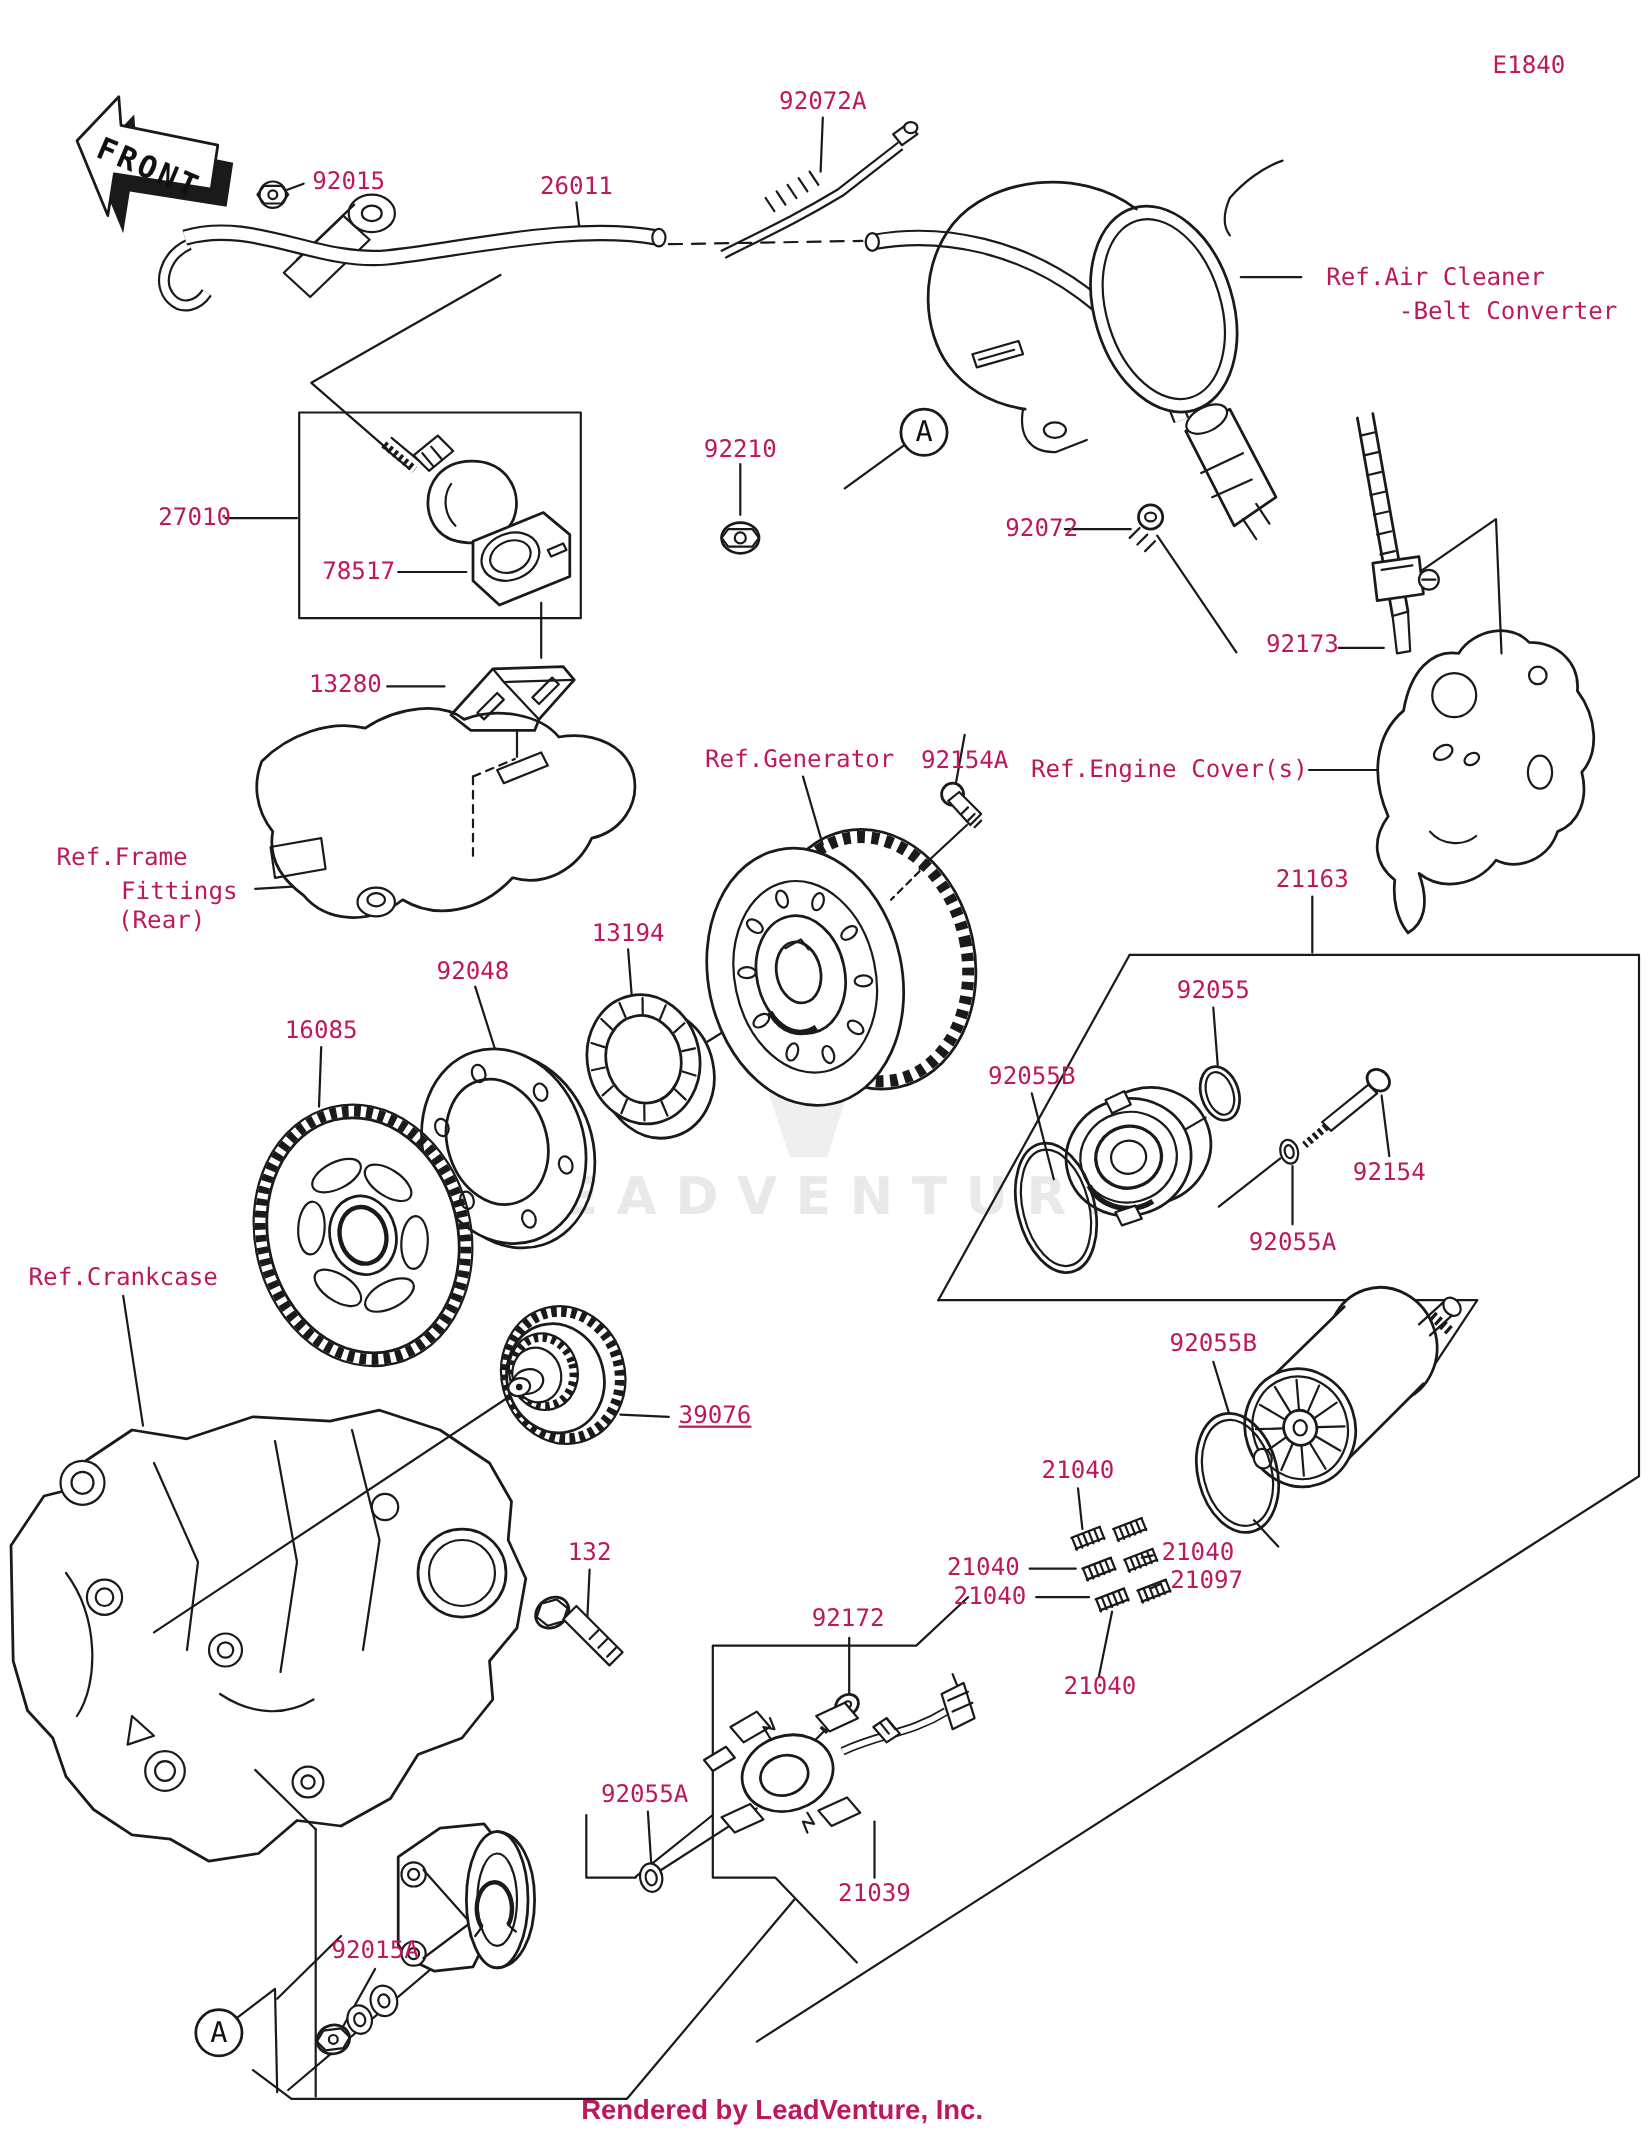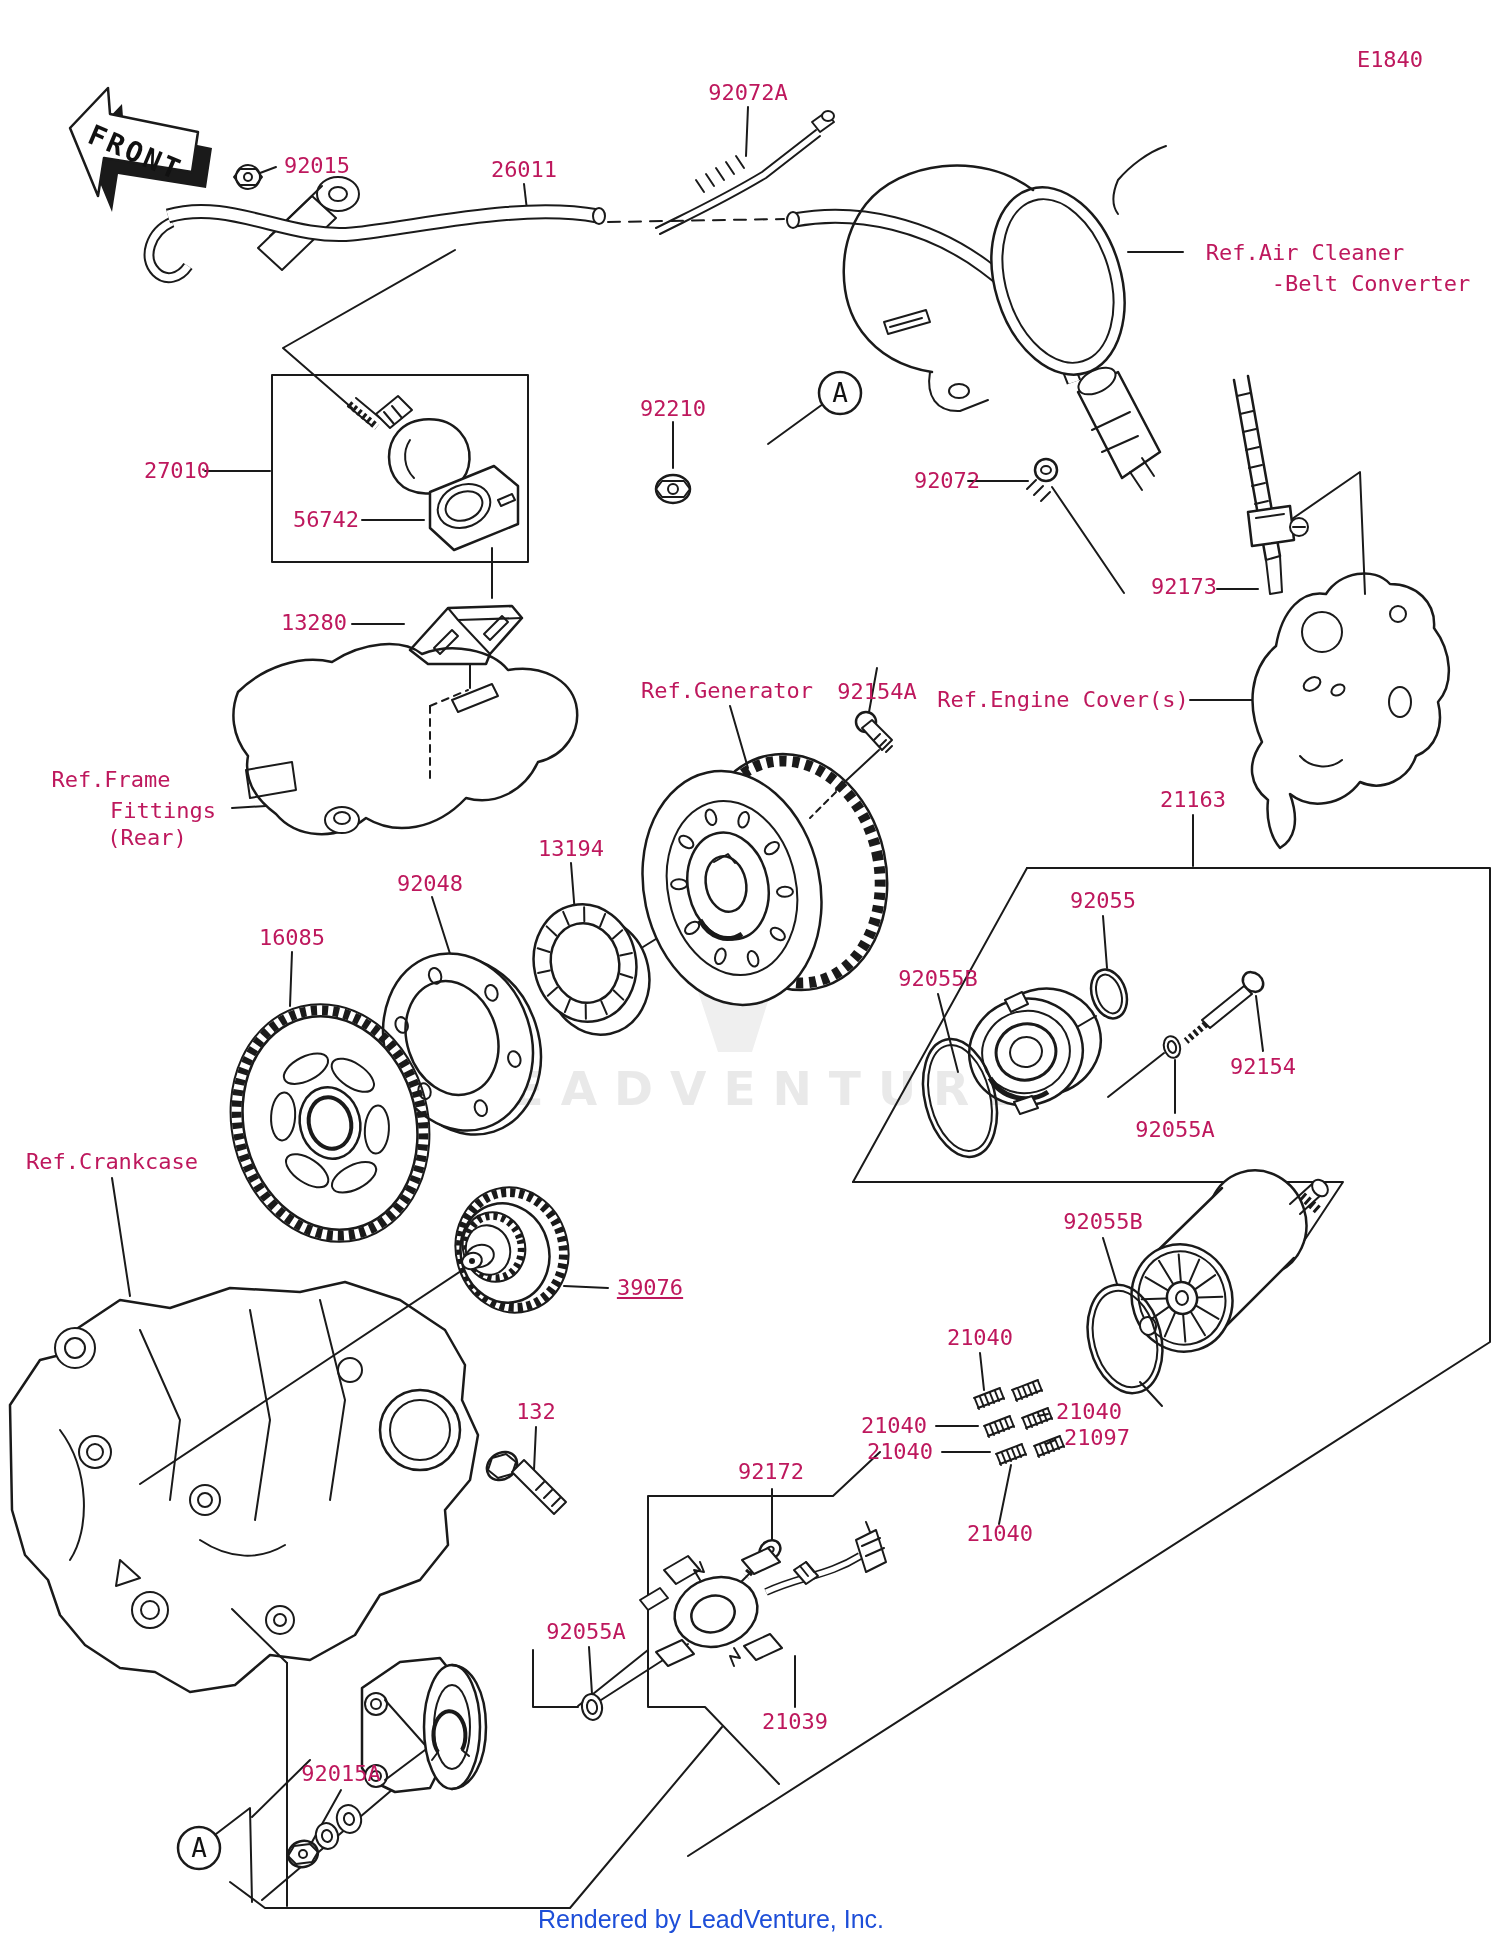--- a/index.html
+++ b/index.html
@@ -12,21 +12,21 @@
   svg.art *{vector-effect:none;}
   .ln{stroke:#1a1a1a;stroke-width:2;fill:none;stroke-linecap:round;stroke-linejoin:round;}
   .ln25{stroke:#1a1a1a;stroke-width:2.5;fill:none;stroke-linecap:round;stroke-linejoin:round;}
   .wf{fill:#ffffff;}
   .bf{fill:#1a1a1a;stroke:none;}
   .nf{fill:none;}
   #labels{position:absolute;left:0;top:0;width:100%;height:100%;z-index:2;pointer-events:none;}
   .plabel{position:absolute;transform:translate(-50%,-50%);font-size:22px;color:#be185d;
           white-space:pre;line-height:1;}
   .credit{position:absolute;left:711px;top:1919px;transform:translate(-50%,-50%);
-          font-family:"Liberation Sans",sans-serif;font-size:25px;color:#1d4ed8;z-index:2;white-space:nowrap;}
+          font-family:"Liberation Sans",sans-serif;font-size:25px;color:#be185d;z-index:2;white-space:nowrap;font-weight:bold;}
   text.svgmono{font-family:"DejaVu Sans Mono","Liberation Mono",monospace;fill:#111;stroke:none;}
 </style>
 </head>
 <body>
 
 <div class="stage">
 
   <div class="watermark">LEADVENTURE</div>
 
   <svg class="art" width="1500" height="1938" viewBox="0 0 1500 1938">
@@ -489,21 +489,21 @@
       <div class="plabel" style="left: 317px; top: 166px;">92015</div>
       <div class="plabel" style="left: 524px; top: 170px;">26011</div>
       <div class="plabel" style="left: 748px; top: 93px;">92072A</div>
       <div class="plabel" style="left: 673px; top: 409px;">92210</div>
       <div class="plabel" style="left: 1305px; top: 253px;">Ref.Air Cleaner</div>
       <div class="plabel" style="left: 1371px; top: 284px;">-Belt Converter</div>
       <div class="plabel" style="left: 947px; top: 481px;">92072</div>
       <div class="plabel" style="left: 1184px; top: 587px;">92173</div>
       <div class="plabel" style="left: 1063px; top: 700px;">Ref.Engine Cover(s)</div>
       <div class="plabel" style="left: 177px; top: 471px;">27010</div>
-      <div class="plabel" style="left: 326px; top: 520px;">56742</div>
+      <div class="plabel" style="left: 326px; top: 520px;">78517</div>
       <div class="plabel" style="left: 314px; top: 623px;">13280</div>
       <div class="plabel" style="left: 877px; top: 652px; margin-top: 40px;">92154A</div>
       <div class="plabel" style="left: 727px; top: 691px;">Ref.Generator</div>
       <div class="plabel" style="left: 111px; top: 780px;">Ref.Frame</div>
       <div class="plabel" style="left: 163px; top: 811px;">Fittings</div>
       <div class="plabel" style="left: 147px; top: 838px;">(Rear)</div>
       <div class="plabel" style="left: 571px; top: 849px;">13194</div>
       <div class="plabel" style="left: 430px; top: 884px;">92048</div>
       <div class="plabel" style="left: 292px; top: 938px;">16085</div>
       <div class="plabel" style="left: 1193px; top: 800px;">21163</div>

